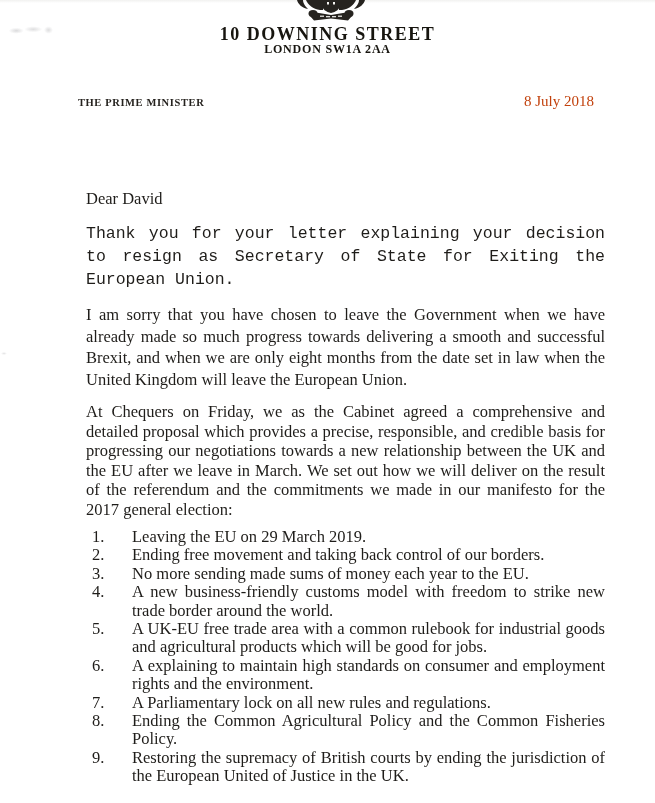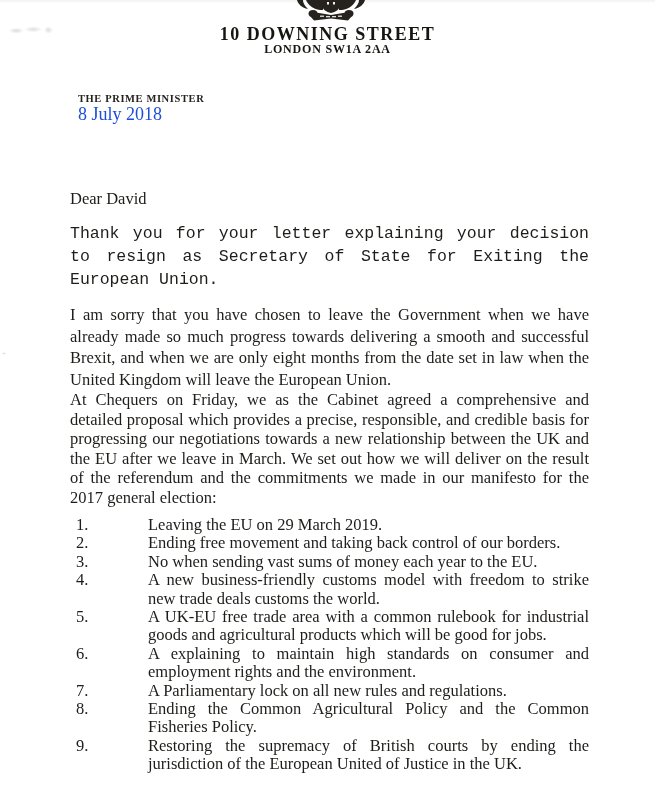--- a/index.html
+++ b/index.html
@@ -41,44 +41,44 @@
   }
   .letterhead-line2 {
     position: absolute; top: 42px; left: 0; width: 100%;
     text-align: center;
     font-size: 12px; font-weight: bold; letter-spacing: .8px;
     color: #17150f;
     white-space: nowrap;
   }
   .meta-row {
     position: absolute; top: 93px; left: 78px; width: 516px;
-    display: flex; justify-content: space-between; align-items: baseline; flex-direction: column;
+    display: flex; justify-content: space-between; align-items: baseline;
   }
   .sender-title {
     font-size: 10.5px; letter-spacing: .6px; font-weight: bold;
     color: #25221e;
   }
-  .letter-date { font-size: 18px; color: #1d4ed8; font-family: Liberation Serif, serif; }
+  .letter-date { font-size: 15px; color: #c2410c; font-family: Liberation Serif, serif; }
   .body {
-    position: absolute; left: 70px; top: 188px; width: 519px;
+    position: absolute; left: 86px; top: 188px; width: 519px;
     font-size: 16.5px;
   }
   .salutation { line-height: 22px; margin: 0 0 12px 0; }
   p.para { margin: 0; text-align: justify; text-justify: inter-word; }
   p.para-1 { line-height: 23px;   margin-bottom: 13px; font-family: Liberation Mono, monospace; }
-  p.para-2 { line-height: 21.5px; }
+  p.para-2 { line-height: 21.5px; margin-bottom: 12px; }
   p.para-3 { line-height: 19.5px; margin-bottom: 9px; }
   ol.commitments { list-style: none; margin: 0; padding: 0; }
   ol.commitments li {
     display: flex;
     line-height: 18.4px;
     font-size: 16.5px;
   }
   .li-num { flex: 0 0 46px; padding-left: 6px; box-sizing: border-box; }
-  .li-text { flex: 1 1 auto; text-align: justify; text-justify: inter-word; margin-left: 32px; }
+  .li-text { flex: 1 1 auto; text-align: justify; text-justify: inter-word; }
 </style>
 </head>
 <body>
 
 <div class="page">
 
   <div class="scan-edge-top"></div>
   <div class="scan-smudge"></div>
   <div class="scan-fleck"></div>
 
@@ -122,25 +122,25 @@
       <li>
         <span class="li-num">1.</span>
         <span class="li-text">Leaving the EU on 29 March 2019.</span>
       </li>
       <li>
         <span class="li-num">2.</span>
         <span class="li-text">Ending free movement and taking back control of our borders.</span>
       </li>
       <li>
         <span class="li-num">3.</span>
-        <span class="li-text">No when sending vast sums of money each year to the EU.</span>
+        <span class="li-text">No more sending made sums of money each year to the EU.</span>
       </li>
       <li>
         <span class="li-num">4.</span>
-        <span class="li-text">A new business-friendly customs model with freedom to strike new trade deals customs the world.</span>
+        <span class="li-text">A new business-friendly customs model with freedom to strike new trade border around the world.</span>
       </li>
       <li>
         <span class="li-num">5.</span>
         <span class="li-text">A UK-EU free trade area with a common rulebook for industrial goods and agricultural products which will be good for jobs.</span>
       </li>
       <li>
         <span class="li-num">6.</span>
         <span class="li-text">A explaining to maintain high standards on consumer and employment rights and the environment.</span>
       </li>
       <li>

